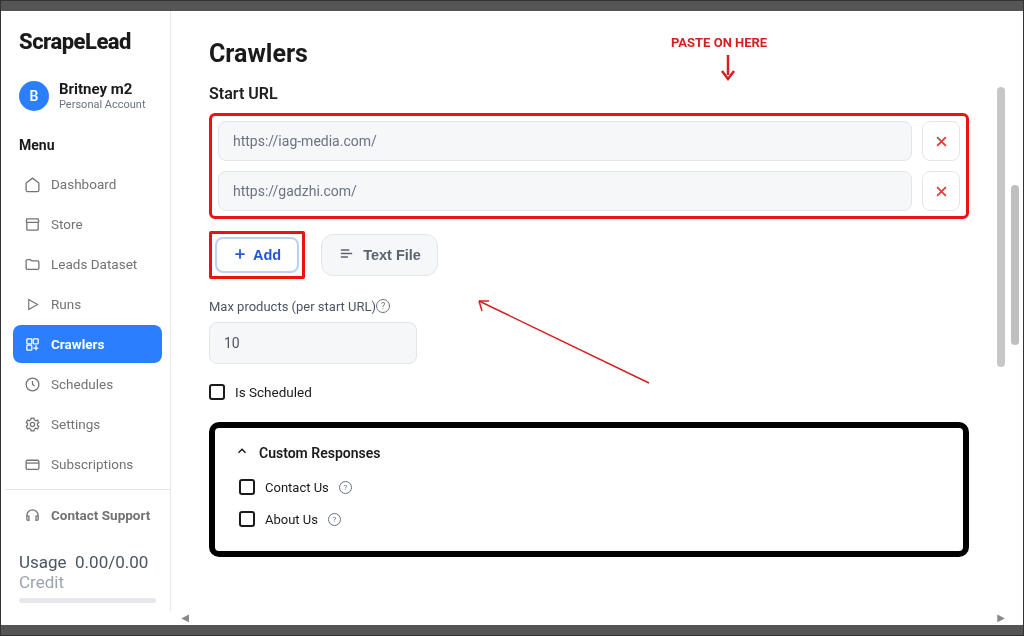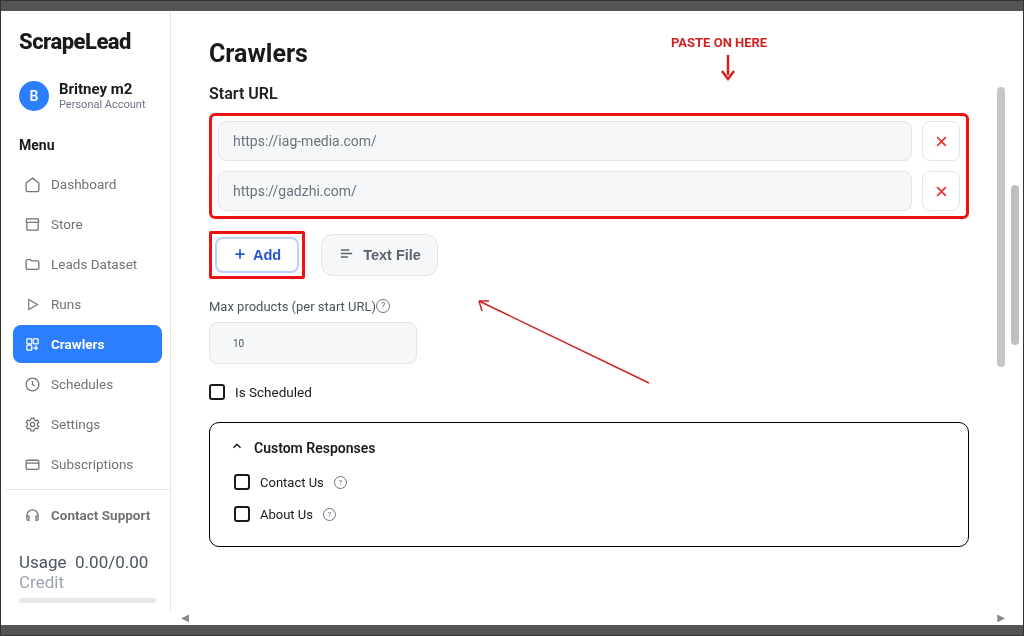--- a/index.html
+++ b/index.html
@@ -37,24 +37,24 @@
 .url-row { display: flex; gap: 10px; margin-bottom: 10px; }
 .url-row:last-child { margin-bottom: 2px; }
 .url-input { flex: 1; height: 40px; border: 1px solid #e2e5ea; background: #f6f7f9; border-radius: 8px; padding: 0 14px; font-size: 14px; color: #6b7280; display: flex; align-items: center; }
 .url-del { width: 38px; height: 40px; border: 1px solid #e2e5ea; border-radius: 8px; display: flex; align-items: center; justify-content: center; color: #e53935; cursor: pointer; background: #fff; }
 .btns-row { display: flex; gap: 16px; margin-bottom: 20px; align-items: center; }
 .add-wrap { border: 3px solid #e11; padding: 3px; border-radius: 2px; }
 .add-btn { height: 36px; border: 2px solid #bcd0f7; border-radius: 8px; padding: 0 16px; font-size: 14.5px; font-weight: 700; color: #2457d6; display: flex; align-items: center; gap: 6px; cursor: pointer; background: #fff; }
 .tf-btn { height: 42px; border: 1px solid #e2e5ea; background: #f6f7f9; border-radius: 12px; padding: 0 16px; font-size: 14.5px; font-weight: 600; color: #5b6270; display: flex; align-items: center; gap: 8px; cursor: pointer; }
 .field-label { font-size: 13px; color: #4b5563; display: flex; align-items: flex-start; margin-bottom: 8px; }
 .help-ic { width: 14px; height: 14px; border: 1.3px solid #6b7280; border-radius: 50%; display: inline-flex; align-items: center; justify-content: center; font-size: 9px; color: #6b7280; }
-.max-input { width: 208px; height: 42px; border: 1px solid #e2e5ea; background: #f6f7f9; border-radius: 8px; padding: 0 23px; font-size: 10px; color: #4b5563; display: flex; align-items: center; margin-bottom: 20px; }
+.max-input { width: 208px; height: 42px; border: 1px solid #e2e5ea; background: #f6f7f9; border-radius: 8px; padding: 0 14px; font-size: 14px; color: #4b5563; display: flex; align-items: center; margin-bottom: 20px; }
 .check-row { display: flex; align-items: center; gap: 10px; font-size: 13.5px; margin-bottom: 22px; }
 .chk { width: 16px; height: 16px; border: 2px solid #1a1a1a; border-radius: 3px; }
-.panel { border: 1px solid #000000; border-radius: 10px; padding: 16px 20px 8px; }
+.panel { border: 6px solid #000000; border-radius: 10px; padding: 16px 20px 8px; }
 .panel-hdr { display: flex; align-items: center; gap: 10px; font-size: 14px; font-weight: 600; margin-bottom: 18px; cursor: pointer; }
 .panel .check-row { margin-bottom: 16px; margin-left: 4px; font-size: 13px; }
 .panel .help-ic { width: 13px; height: 13px; font-size: 8px; }
 .annot { position: absolute; color: #d32020; font-size: 13px; pointer-events: none; }
 .annot-paste { top: 24px; left: 500px; font-weight: 700; }
 .arrow-down { position: absolute; top: 42px; left: 548px; color: #d32020; }
 .annot-add { top: 370px; left: 480px; font-size: 13px; }
 .vscroll-inner { position: absolute; right: 0; top: 0; bottom: 0; width: 12px; }
 .vscroll-inner .thumb { position: absolute; top: 76px; width: 8px; height: 280px; background: #c7c7c7; border-radius: 4px; left: 2px; }
 svg.arrow-svg { position: absolute; top: 280px; left: 298px; pointer-events: none; }

